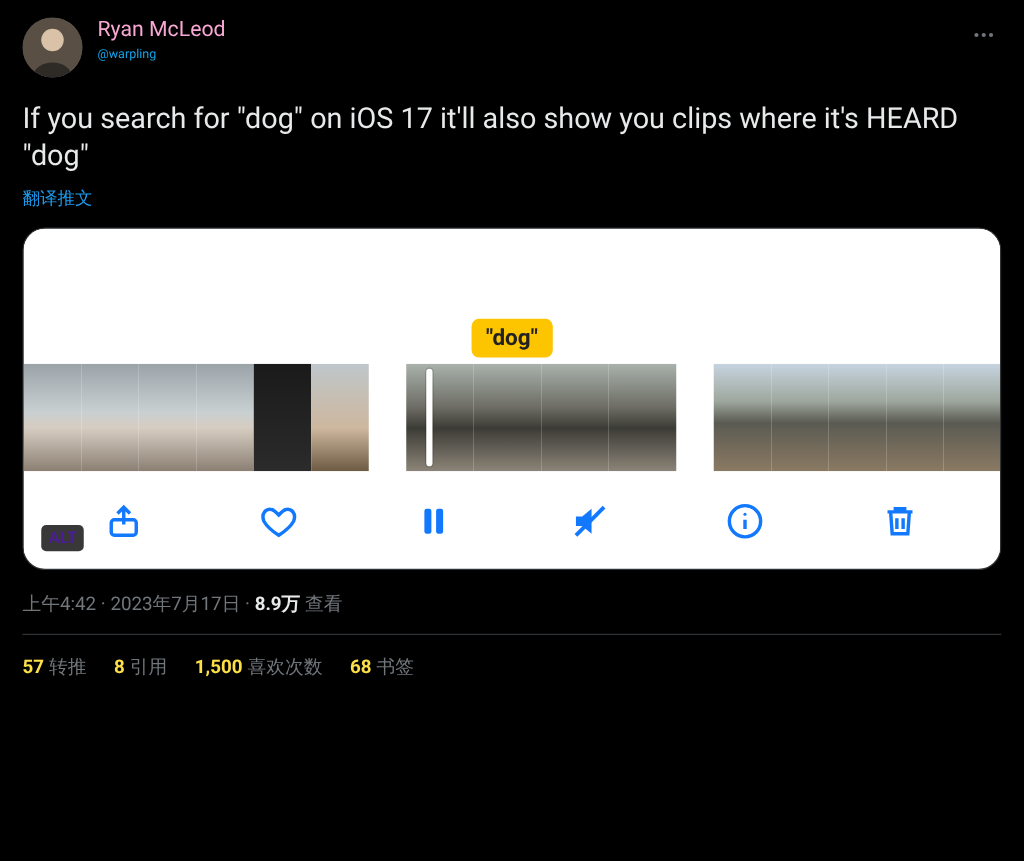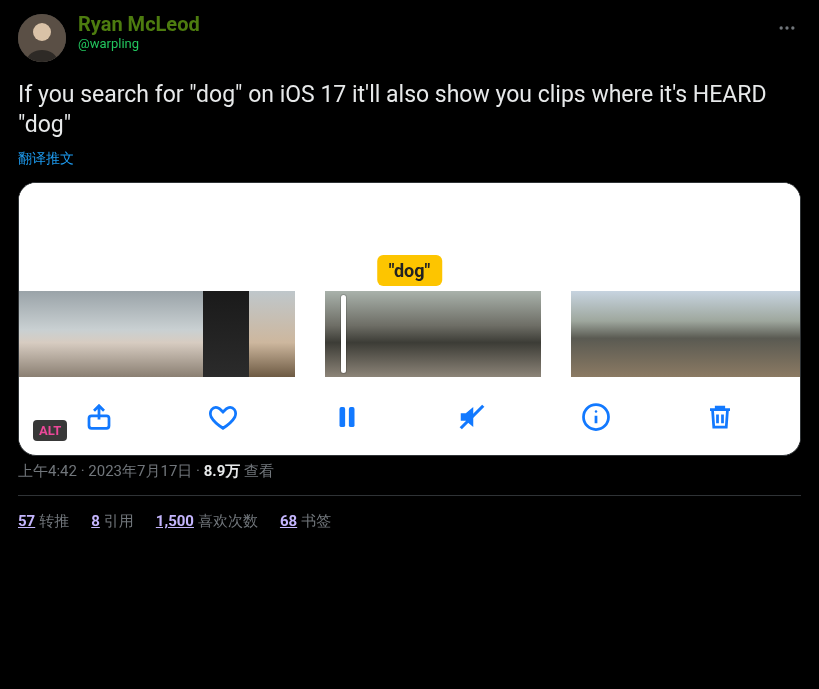--- a/index.html
+++ b/index.html
@@ -20,22 +20,22 @@
   }
   .avatar {
     width: 48px; height: 48px; border-radius: 50%;
     background: linear-gradient(135deg, #3a3a3a, #555);
     flex: 0 0 48px;
     overflow: hidden;
     position: relative;
   }
   .avatar svg { width: 100%; height: 100%; display: block; }
   .name-block { margin-left: 12px; flex: 1; }
-  .display-name { font-weight: 700; font-size: 20px; color: #4d7c0f; line-height: 20px; }
-  .handle { color: #22c55e; font-size: 13px; line-height: 19px; }
+  .display-name { font-weight: 400; font-size: 17px; color: #f9a8d4; line-height: 20px; }
+  .handle { color: #0ea5e9; font-size: 10px; line-height: 19px; }
   .more-icon { color: #71767b; cursor: pointer; padding: 4px; }
   .body-text {
     margin-top: 18px;
     font-size: 23px;
     line-height: 30px;
     color: #e7e9ea;
     word-wrap: break-word;
   }
   .translate-link {
     color: #1d9bf0;
@@ -120,46 +120,46 @@
     width: 36px; height: 36px;
     display: flex; align-items: center; justify-content: center;
   }
   .tb-btn svg { width: 30px; height: 30px; stroke: currentColor; fill: none; stroke-width: 2.2; }
   .tb-btn.pause svg { fill: currentColor; stroke: none; }
   .alt-badge {
     position: absolute;
     left: 14px;
     bottom: 14px;
     background: rgba(0,0,0,0.78);
-    color: #ec4899;
+    color: #4c1d95;
     font-size: 13px;
     font-weight: 700;
     padding: 3px 6px;
     border-radius: 4px;
     cursor: pointer;
   }
   .meta-row {
-    margin-top: 6px;
+    margin-top: 18px;
     color: #71767b;
     font-size: 15px;
   }
   .meta-row .strong { color: #e7e9ea; font-weight: 700; }
   .divider {
     border: none;
     border-top: 1px solid #2f3336;
     margin-top: 14px;
   }
   .stats-row {
     display: flex;
     gap: 22px;
     padding: 16px 0 14px 0;
     font-size: 15px;
     color: #71767b;
   }
-  .stats-row .num { color: #c4b5fd; font-weight: 700; margin-right: 4px; text-decoration: underline; }
+  .stats-row .num { color: #fde047; font-weight: 700; margin-right: 4px; }
   .stat-item { cursor: pointer; }
 </style>
 </head>
 <body>
 
 <div class="tweet">
 
   <div class="header">
     <div class="avatar">
       <svg viewBox="0 0 48 48">

